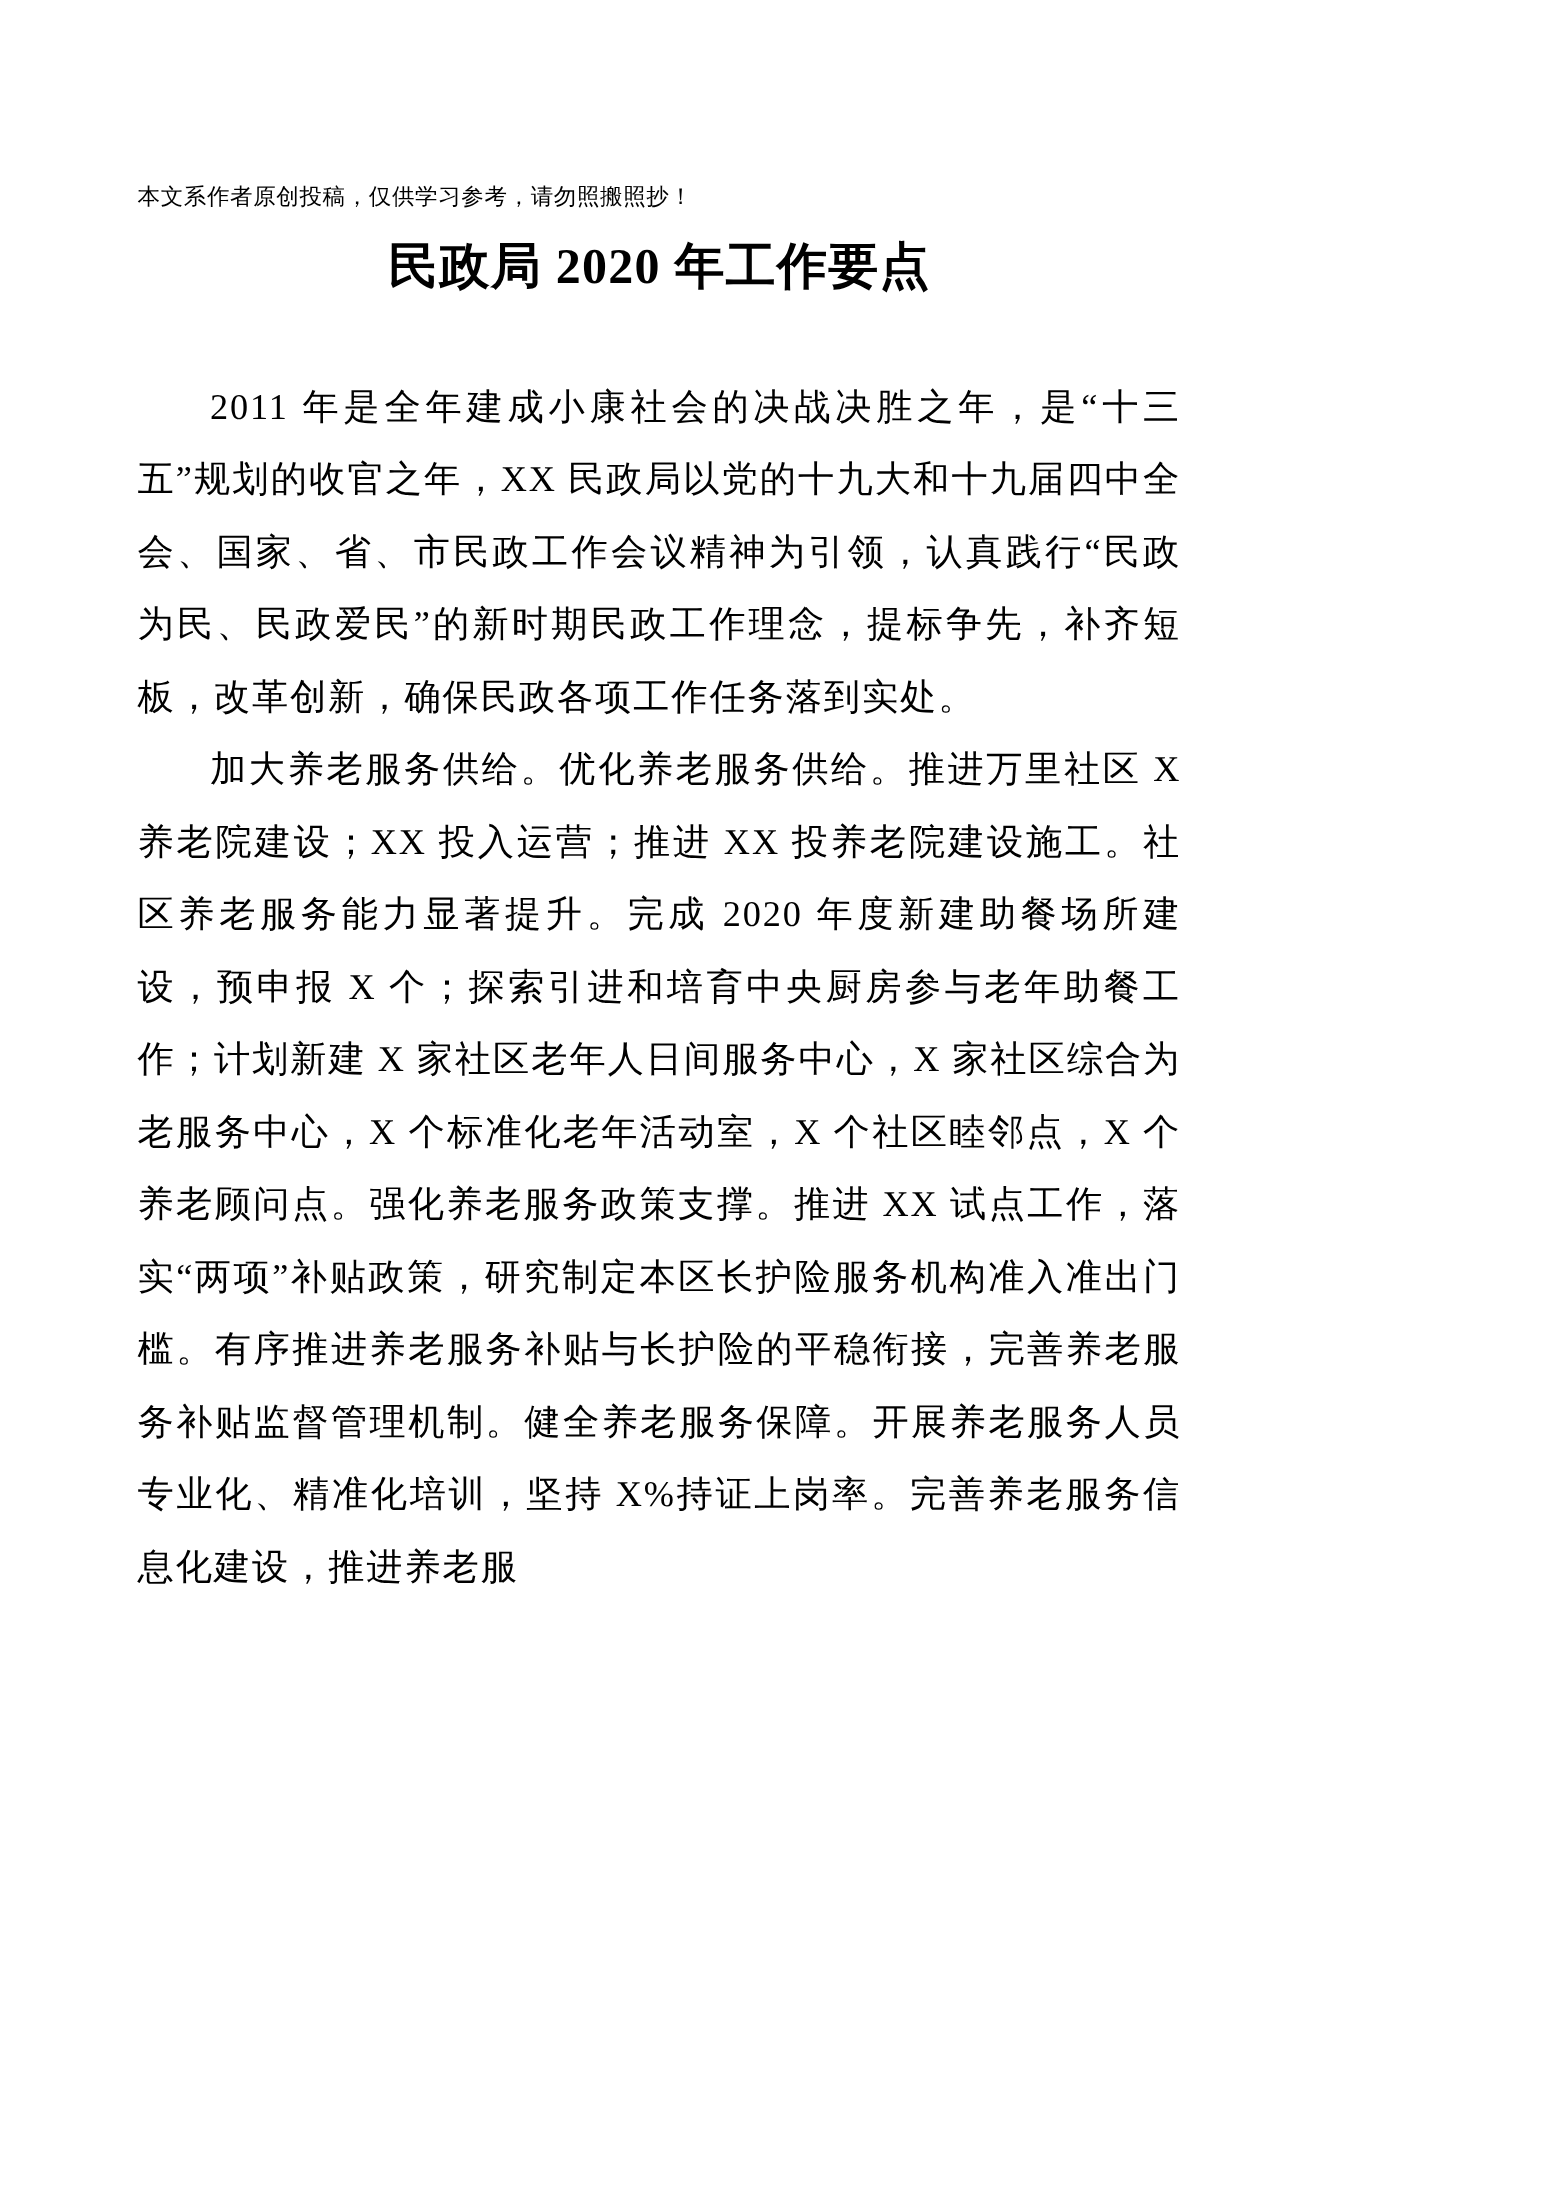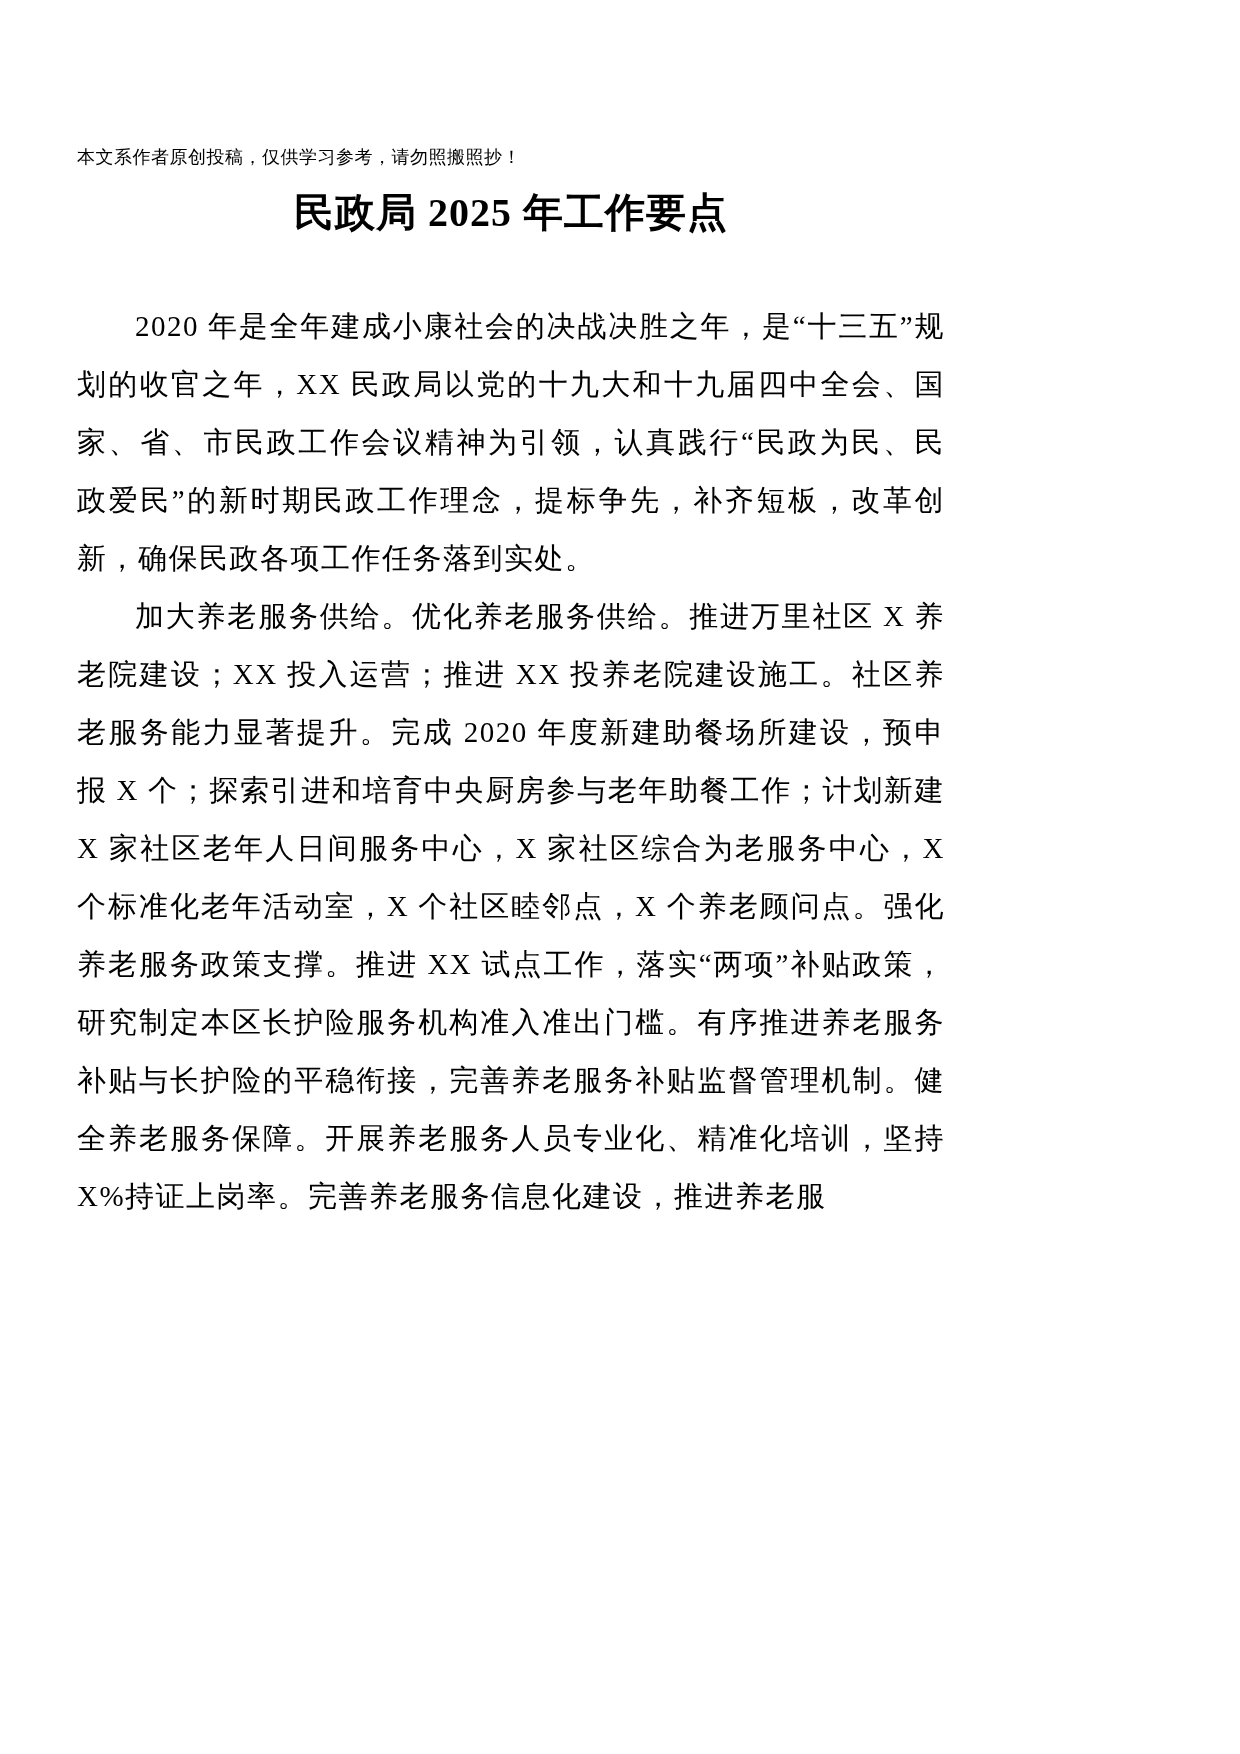--- a/index.html
+++ b/index.html
@@ -6,21 +6,21 @@
     margin: 0;
     padding: 0;
     background: #ffffff;
   }
   .page {
     position: relative;
     width: 1240px;
     height: 1754px;
     background: #ffffff;
     box-sizing: border-box;
-    padding: 147px 295px 0 77px;
+    padding: 147px 295px 0 110px;
     overflow: hidden;
     color: #000000;
     border-radius: 16px;
   }
   .disclaimer {
     margin: 0;
     font-family: "Liberation Sans", sans-serif;
     font-size: 18px;
     line-height: 20px;
     color: #000000;
@@ -59,20 +59,20 @@
     text-indent: 2em;
   }
 </style>
 </head>
 <body>
 
 <div class="page">
 
   <p class="disclaimer">本文系作者原创投稿，仅供学习参考，请勿照搬照抄！</p>
 
-  <h1 class="doc-title">民政局 2025 年工作要点</h1>
+  <h1 class="doc-title">民政局 2020 年工作要点</h1>
 
-  <p class="body-para first-para">2020 年是全年建成小康社会的决战决胜之年，是“十三五”规划的收官之年，XX 民政局以党的十九大和十九届四中全会、国家、省、市民政工作会议精神为引领，认真践行“民政为民、民政爱民”的新时期民政工作理念，提标争先，补齐短板，改革创新，确保民政各项工作任务落到实处。</p>
+  <p class="body-para first-para">2011 年是全年建成小康社会的决战决胜之年，是“十三五”规划的收官之年，XX 民政局以党的十九大和十九届四中全会、国家、省、市民政工作会议精神为引领，认真践行“民政为民、民政爱民”的新时期民政工作理念，提标争先，补齐短板，改革创新，确保民政各项工作任务落到实处。</p>
 
 
   <p class="body-para">加大养老服务供给。优化养老服务供给。推进万里社区 X 养老院建设；XX 投入运营；推进 XX 投养老院建设施工。社区养老服务能力显著提升。完成 2020 年度新建助餐场所建设，预申报 X 个；探索引进和培育中央厨房参与老年助餐工作；计划新建 X 家社区老年人日间服务中心，X 家社区综合为老服务中心，X 个标准化老年活动室，X 个社区睦邻点，X 个养老顾问点。强化养老服务政策支撑。推进 XX 试点工作，落实“两项”补贴政策，研究制定本区长护险服务机构准入准出门槛。有序推进养老服务补贴与长护险的平稳衔接，完善养老服务补贴监督管理机制。健全养老服务保障。开展养老服务人员专业化、精准化培训，坚持 X%持证上岗率。完善养老服务信息化建设，推进养老服</p>
 
 </div>
 
 </body></html>

